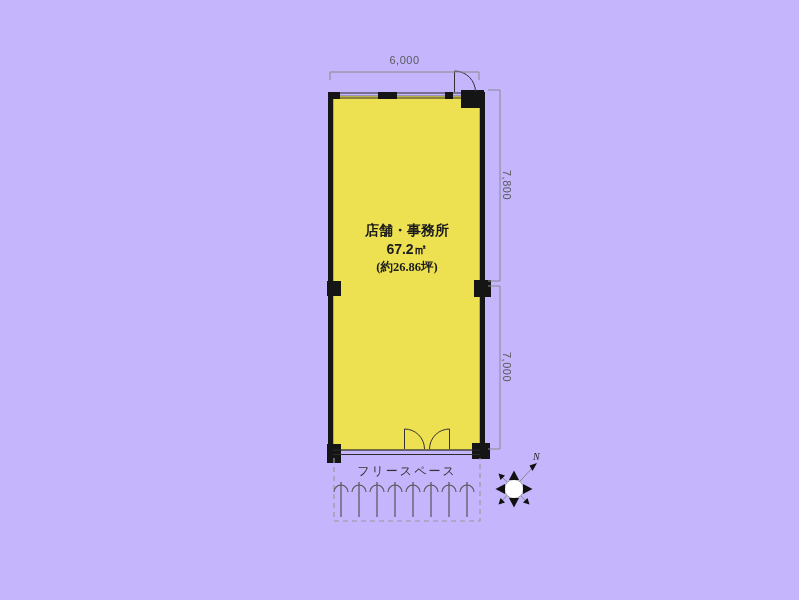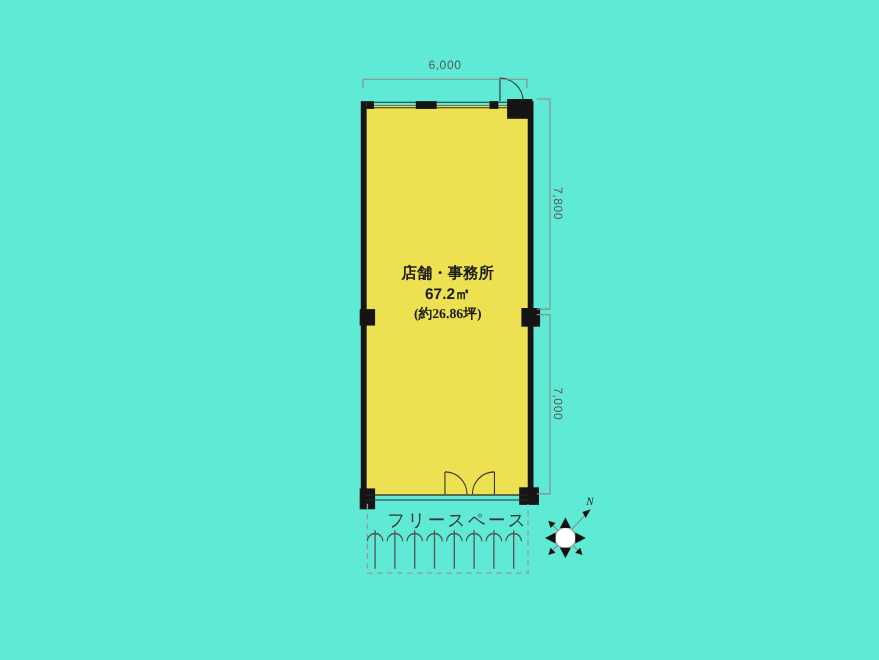--- a/index.html
+++ b/index.html
@@ -1,48 +1,47 @@
 <!DOCTYPE html>
 <html><head>
 <meta charset="utf-8">
 <style>
   html,body{margin:0;padding:0;background:#ffffff;}
   .stage{
     position:relative;
     width:799px;height:600px;
-    background:#5eead4;
+    background:#c4b5fd;
     overflow:hidden;
     font-family:"Liberation Sans","DejaVu Sans",sans-serif;
   }
   .stage svg{position:absolute;left:0;top:0;}
   .dim{
     position:absolute;
     font-size:11px;
     color:#5a5a5a;
     text-align:center;
     letter-spacing:0.5px;
   }
   .dim-rot{transform:rotate(90deg);transform-origin:center center;}
   .room-text{
     position:absolute;
     left:332px;top:221px;width:150px;
     text-align:center;
     color:#1b1b1b;
     font-weight:600;
     line-height:18.5px;
-    margin-top:18px;
   }
   .room-text .l1{font-size:14px;}
   .room-text .l2{font-size:14px;}
   .room-text .l3{font-size:12.5px;font-family:Liberation Serif, serif;}
   .freespace-lbl{
     position:absolute;
     left:334px;top:463px;width:146px;
-    text-align:right;
-    font-size:16px;
+    text-align:center;
+    font-size:12px;
     color:#333;
     letter-spacing:2px;
   }
   .north-lbl{
     position:absolute;
     left:533px;top:451px;
     font-size:10px;
     font-style:italic;
     font-family:"Liberation Serif","DejaVu Serif",serif;
     color:#222;

